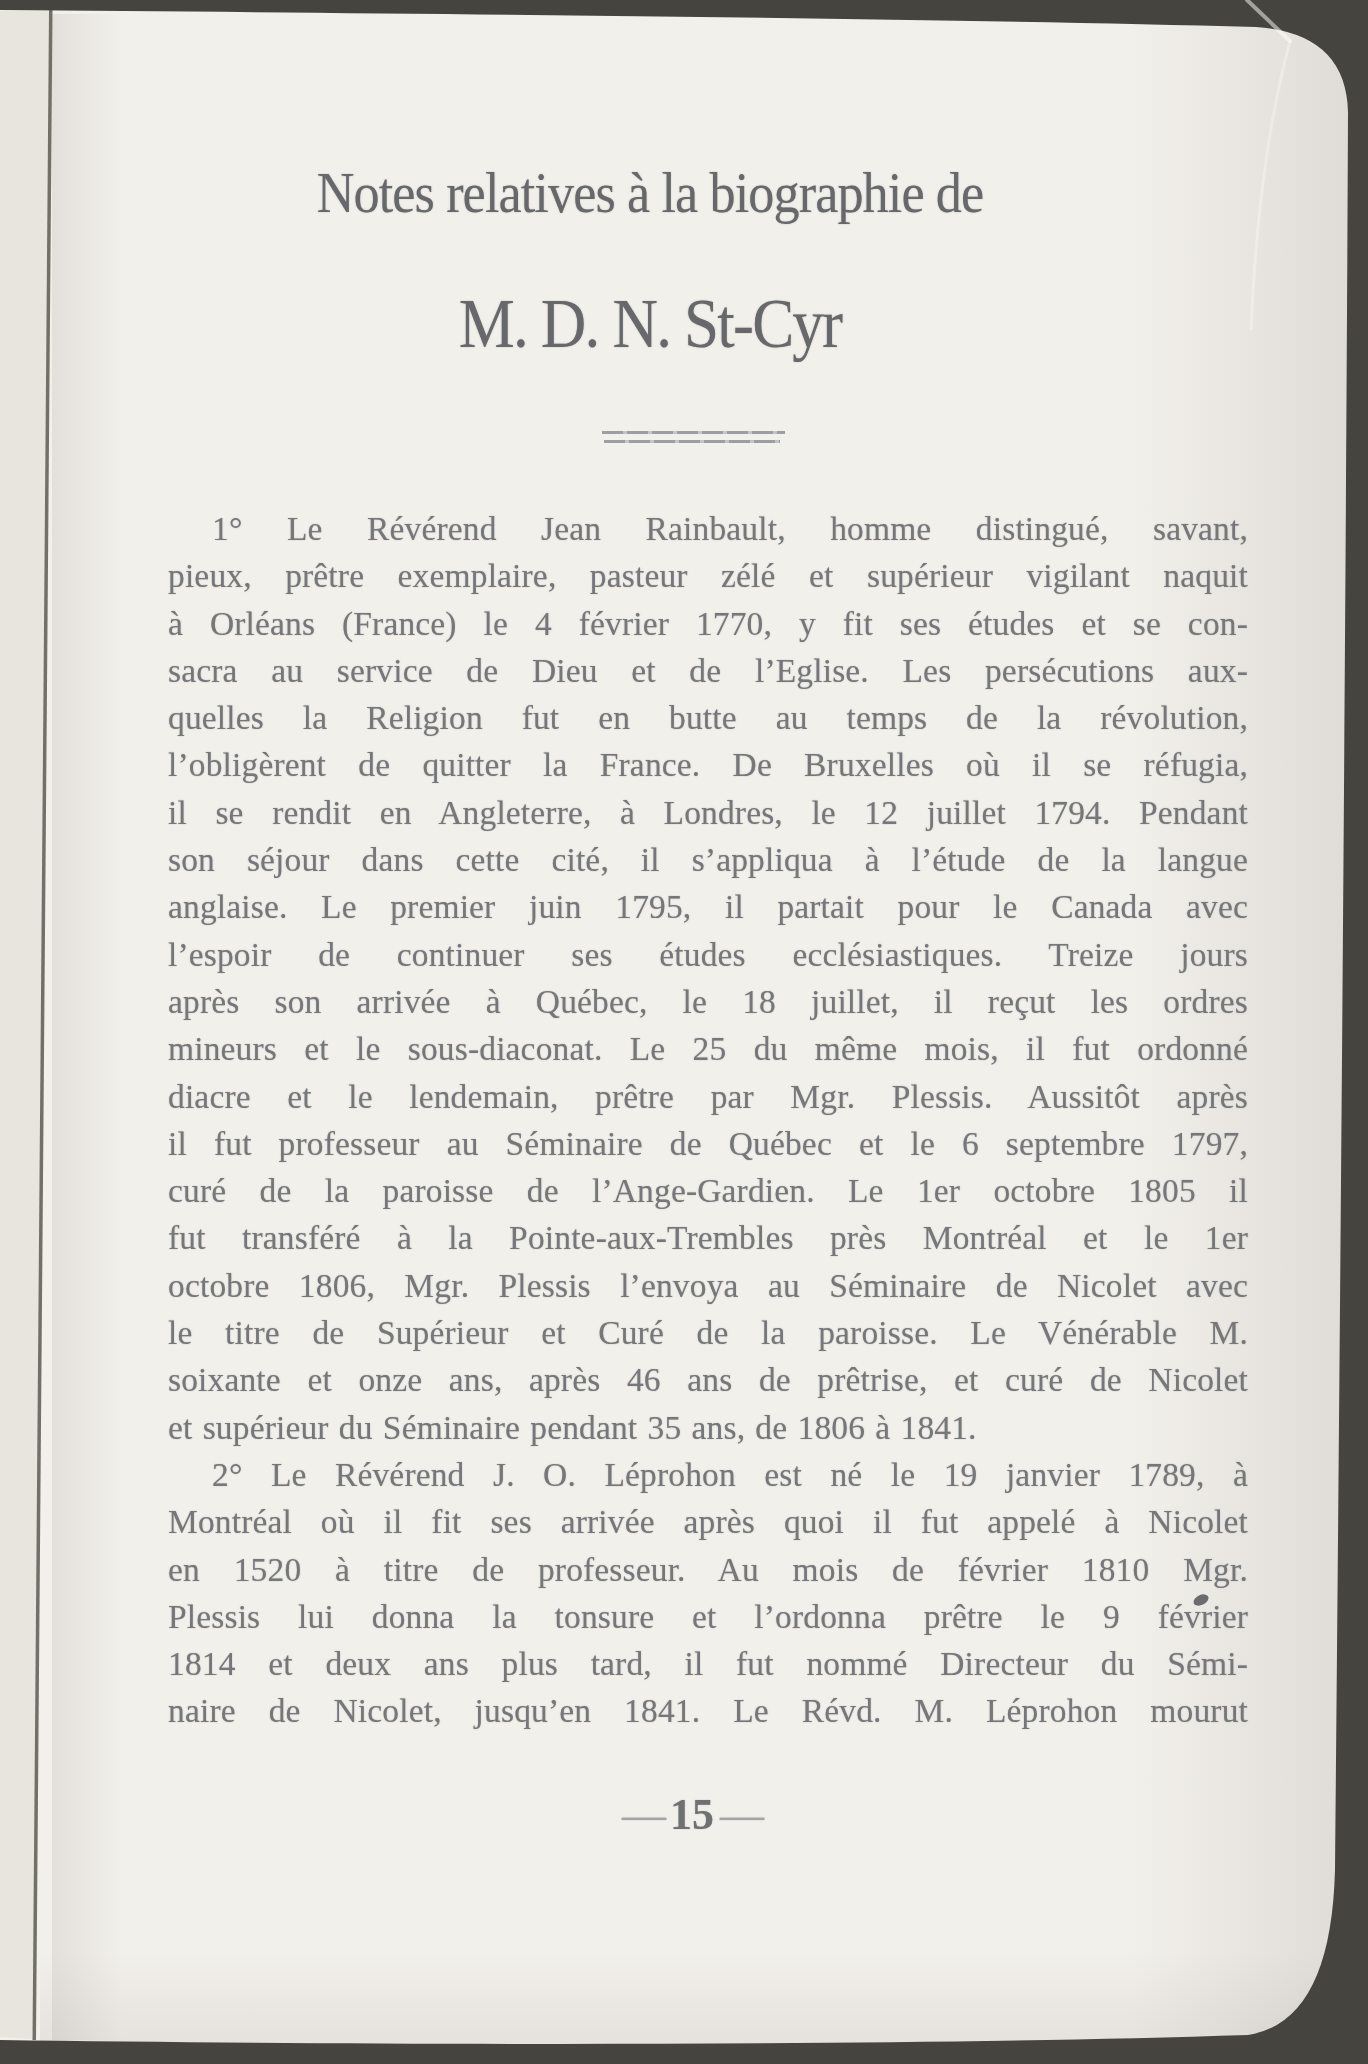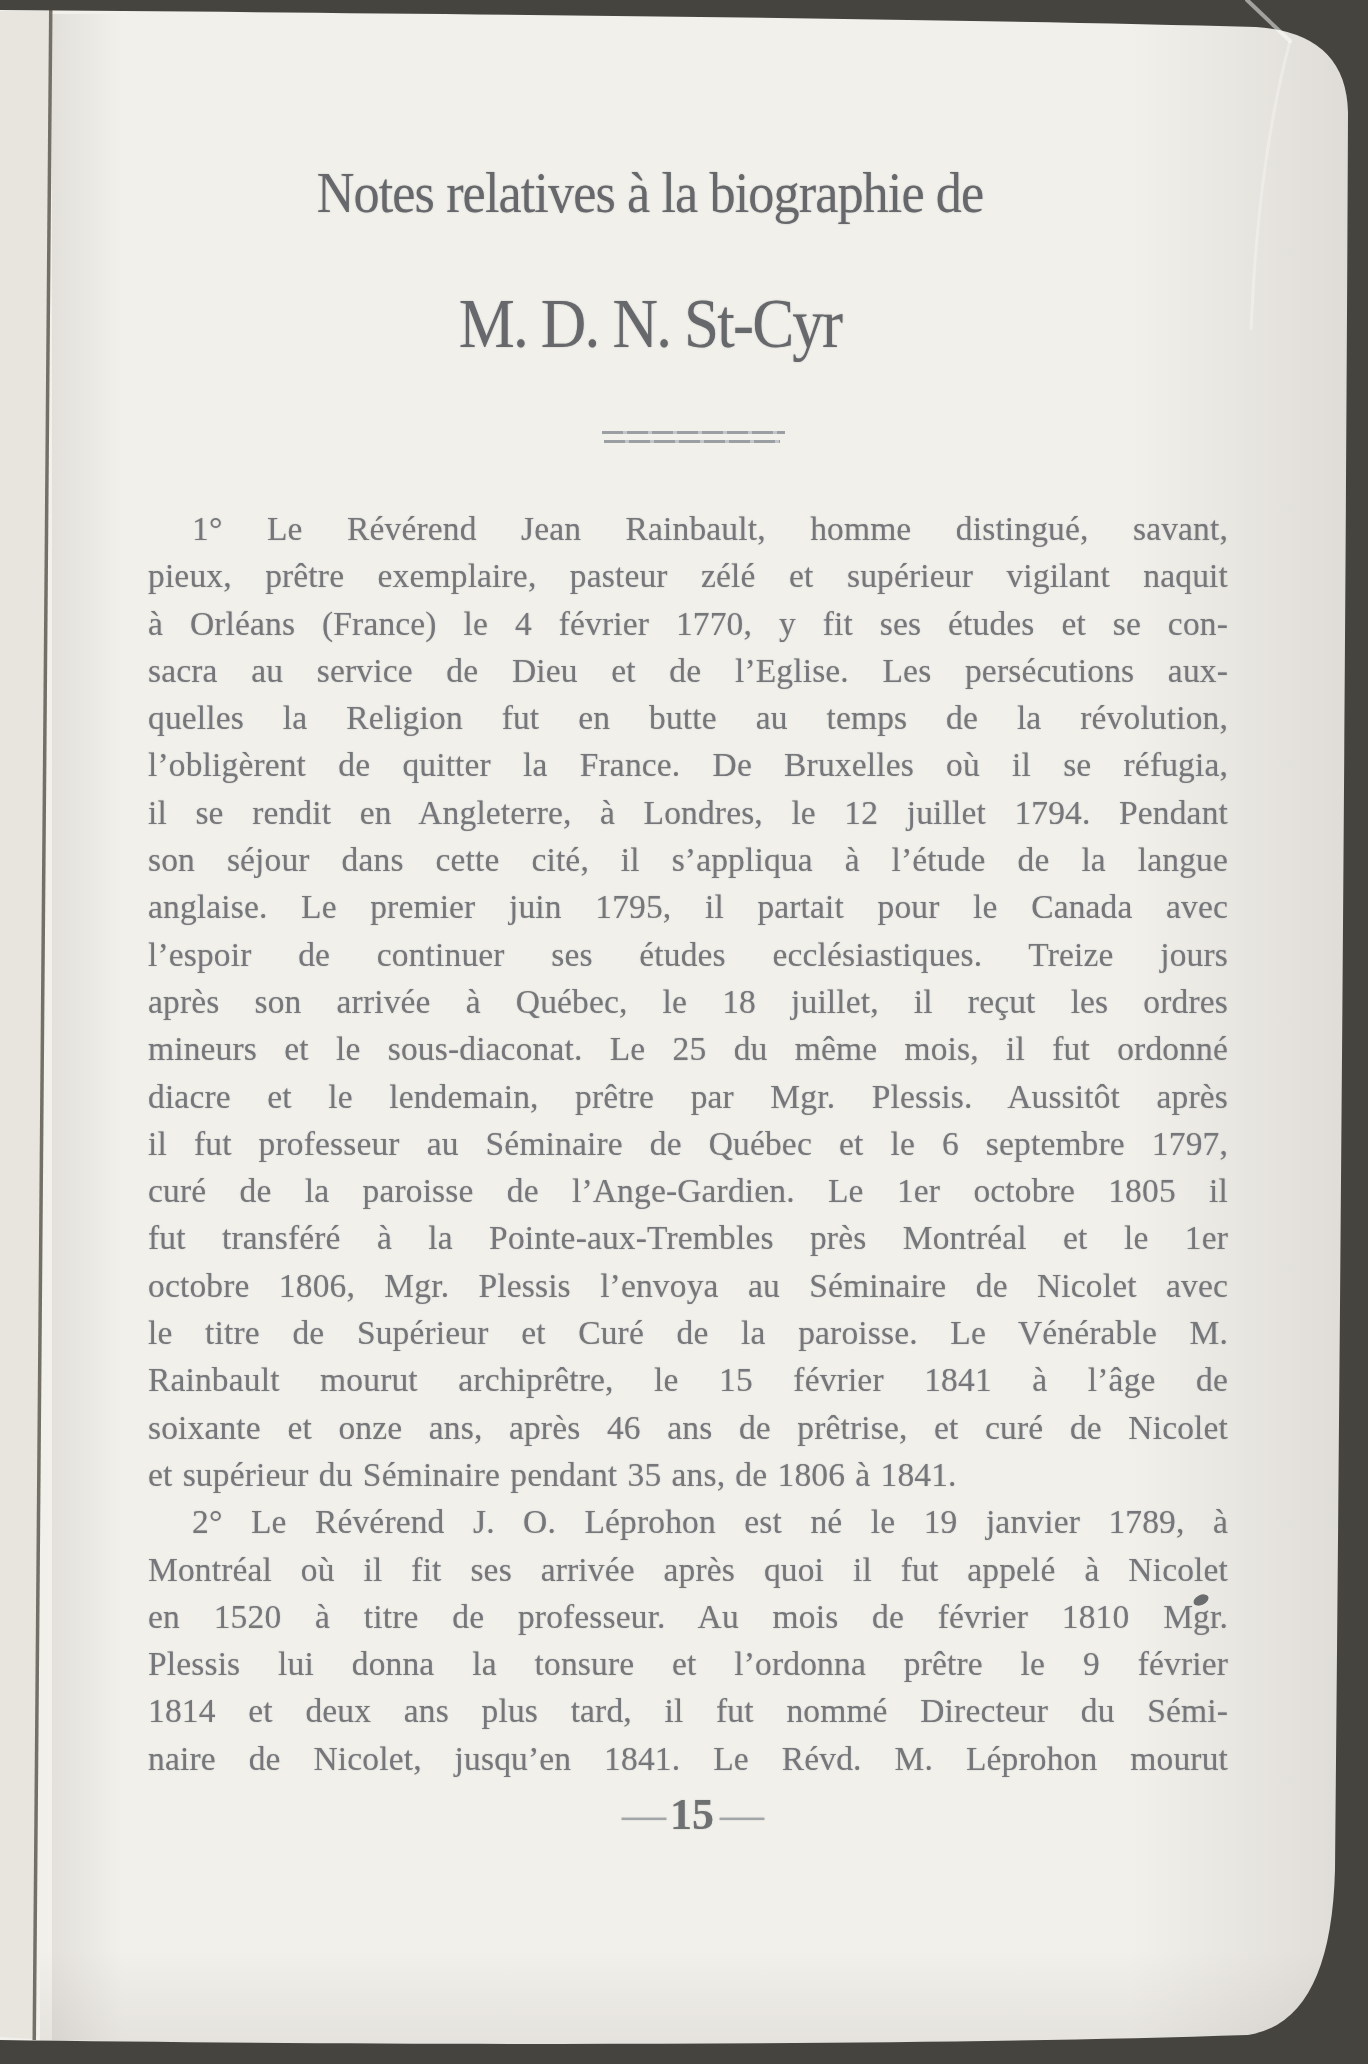--- a/index.html
+++ b/index.html
@@ -32,21 +32,21 @@
   }
   .title1{top:158px;font-size:58px;line-height:70px;letter-spacing:-1px;}
   .title2{top:282px;font-size:70px;line-height:84px;letter-spacing:-2px;}
   .rule{position:absolute;top:431px;left:602px;width:183px;}
   .rule .r1,.rule .r2{
     height:3px;
     background:repeating-linear-gradient(90deg,var(--rule) 0 21px, #c3c6c9 21px 25px);
   }
   .rule .r2{margin-top:6px;margin-left:2px;width:176px;}
   .bodytext{
-    position:absolute;left:148px;top:505px;width:1080px;
+    position:absolute;left:168px;top:505px;width:1080px;
     font-size:33.5px;word-spacing:.05em;letter-spacing:.15px;
     text-shadow:0 0 1.3px rgba(117,119,122,.55);
   }
   .line{
     height:47.3px;line-height:47.3px;white-space:nowrap;
     text-align:justify;text-align-last:justify;
   }
   .line.indent{text-indent:44px;}
   .line.para-end{text-align-last:left;white-space:normal;}
   .footer{
@@ -123,21 +123,20 @@
         <div class="line">anglaise.  Le premier juin 1795, il partait pour le Canada avec</div>
         <div class="line">l’espoir de continuer ses études ecclésiastiques.  Treize jours</div>
         <div class="line">après son arrivée à Québec, le 18 juillet, il reçut les ordres</div>
         <div class="line">mineurs et le sous-diaconat.  Le 25 du même mois, il fut ordonné</div>
         <div class="line">diacre et le lendemain, prêtre par Mgr. Plessis.  Aussitôt après</div>
         <div class="line">il fut professeur au Séminaire de Québec et le 6 septembre 1797,</div>
         <div class="line">curé de la paroisse de l’Ange-Gardien.  Le 1er octobre 1805 il</div>
         <div class="line">fut transféré à la Pointe-aux-Trembles près Montréal et le 1er</div>
         <div class="line">octobre 1806, Mgr. Plessis l’envoya au Séminaire de Nicolet avec</div>
         <div class="line">le titre de Supérieur et Curé de la paroisse.  Le Vénérable M.</div>
-        <div class="line">Rainbault mourut archiprêtre, le 15 février 1841 à l’âge de</div>
         <div class="line">soixante et onze ans, après 46 ans de prêtrise, et curé de Nicolet</div>
         <div class="line para-end">et supérieur du Séminaire pendant 35 ans, de 1806 à 1841.</div>
         <div class="line indent">2° Le Révérend J. O. Léprohon est né le 19 janvier 1789, à</div>
         <div class="line">Montréal où il fit ses arrivée après quoi il fut appelé à Nicolet</div>
         <div class="line">en 1520 à titre de professeur.  Au mois de février 1810 Mgr.</div>
         <div class="line">Plessis lui donna la tonsure et l’ordonna prêtre le 9 février</div>
         <div class="line">1814 et deux ans plus tard, il fut nommé Directeur du Sémi-</div>
         <div class="line">naire de Nicolet, jusqu’en 1841.  Le Révd. M. Léprohon mourut</div>
       </div>
 

